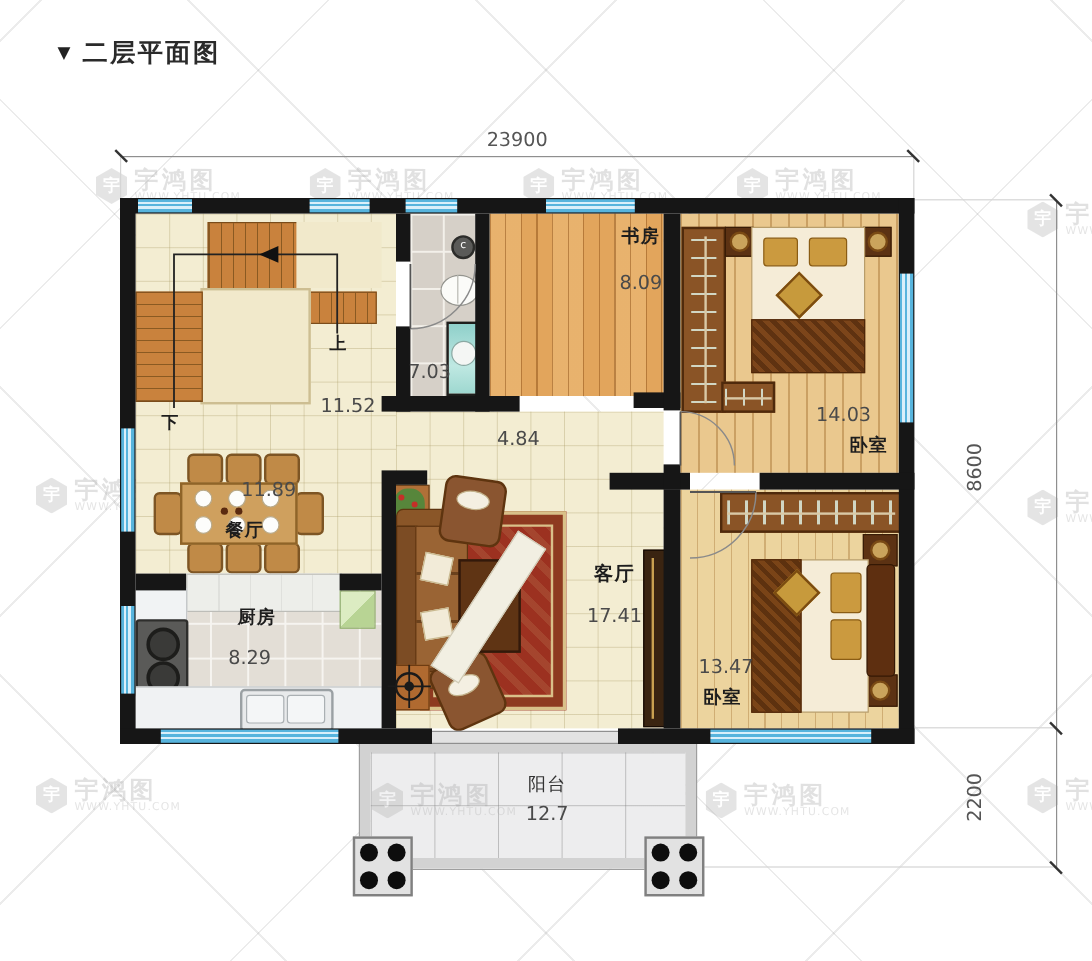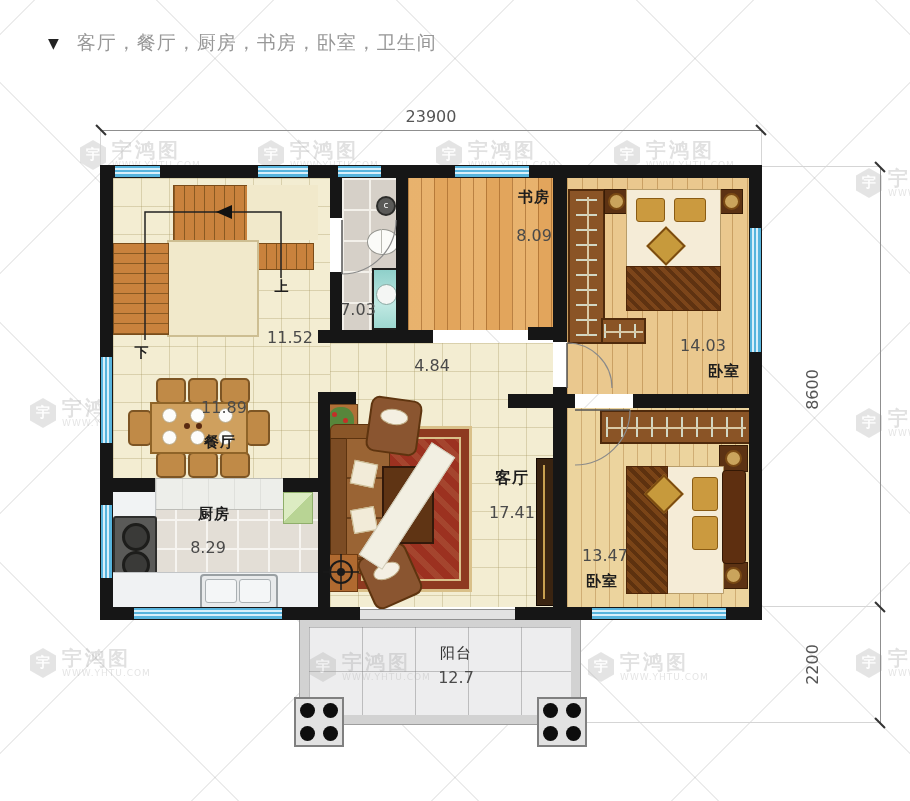--- a/index.html
+++ b/index.html
@@ -80,21 +80,21 @@
   .hdr-sub{color:#979797;font-size:19px;letter-spacing:1px;margin-left:8px;}
 </style>
 </head>
 <body>
 
 <div id="canvas">
   <div id="diag"></div>
 
   <div class="header">
     <span class="hdr-marker">▼</span>
-    <span class="hdr-sub">客厅，餐厅，厨房，书房，卧室，卫生间</span>
+    <span class="hdr-title">二层平面图</span>
   </div>
 
   <div class="wm" style="left:80px;top:140px">
       <span class="wm-logo">宇</span>
       <span>
         <div class="wm-brand">宇鸿图</div>
         <div class="wm-site">WWW.YHTU.COM</div>
       </span>
     </div>
   <div class="wm" style="left:258px;top:140px">
@@ -269,21 +269,21 @@
   <div class="furn" style="left:150px;top:402px;width:94px;height:48px;background:#cfa05e;border:2px solid #8f6428"></div>
   <div class="plate" style="left:162px;top:408px"></div>
   <div class="plate" style="left:190px;top:408px"></div>
   <div class="plate" style="left:218px;top:408px"></div>
   <div class="plate" style="left:162px;top:430px"></div>
   <div class="plate" style="left:190px;top:430px"></div>
   <div class="plate" style="left:218px;top:430px"></div>
   <div class="dot" style="left:184px;top:423px"></div>
   <div class="dot" style="left:196px;top:423px"></div>
   <div class="lbl-num" style="left:192px;top:398px;width:64px">11.89</div>
-  <div class="lbl-cn" style="left:188px;top:433px;width:64px">餐厅</div>
+  <div class="lbl-cn" style="left:172px;top:433px;width:64px">餐厅</div>
 
   <div class="furn" style="left:155px;top:478px;width:128px;height:30px;background:#edeeea;border:1px solid #bdbdb8;background-image:repeating-linear-gradient(90deg,rgba(0,0,0,.06) 0 1px,transparent 1px 26px)"></div>
   <div class="furn" style="left:283px;top:492px;width:28px;height:30px;background:linear-gradient(135deg,#dcecc2 50%,#b8d494 50%);border:1px solid #8fae6a"></div>
   <div class="furn" style="left:113px;top:490px;width:42px;height:117px;background:#f1f3f4;border-right:1px solid #c5c8ca"></div>
   <div class="furn" style="left:113px;top:516px;width:40px;height:62px;background:#5a5a58;border:2px solid #2e2e2c;border-radius:3px">
     <div style="position:absolute;left:7px;top:5px;width:22px;height:22px;border-radius:50%;background:#3a3a38;border:3px solid #1d1d1b"></div>
     <div style="position:absolute;left:7px;top:33px;width:22px;height:22px;border-radius:50%;background:#3a3a38;border:3px solid #1d1d1b"></div>
   </div>
   <div class="furn" style="left:113px;top:572px;width:205px;height:35px;background:#f0f2f3;border-top:1px solid #c2c5c7"></div>
   <div class="furn" style="left:200px;top:574px;width:74px;height:32px;background:#e8eaeb;border:2px solid #9aa0a3;border-radius:4px">

